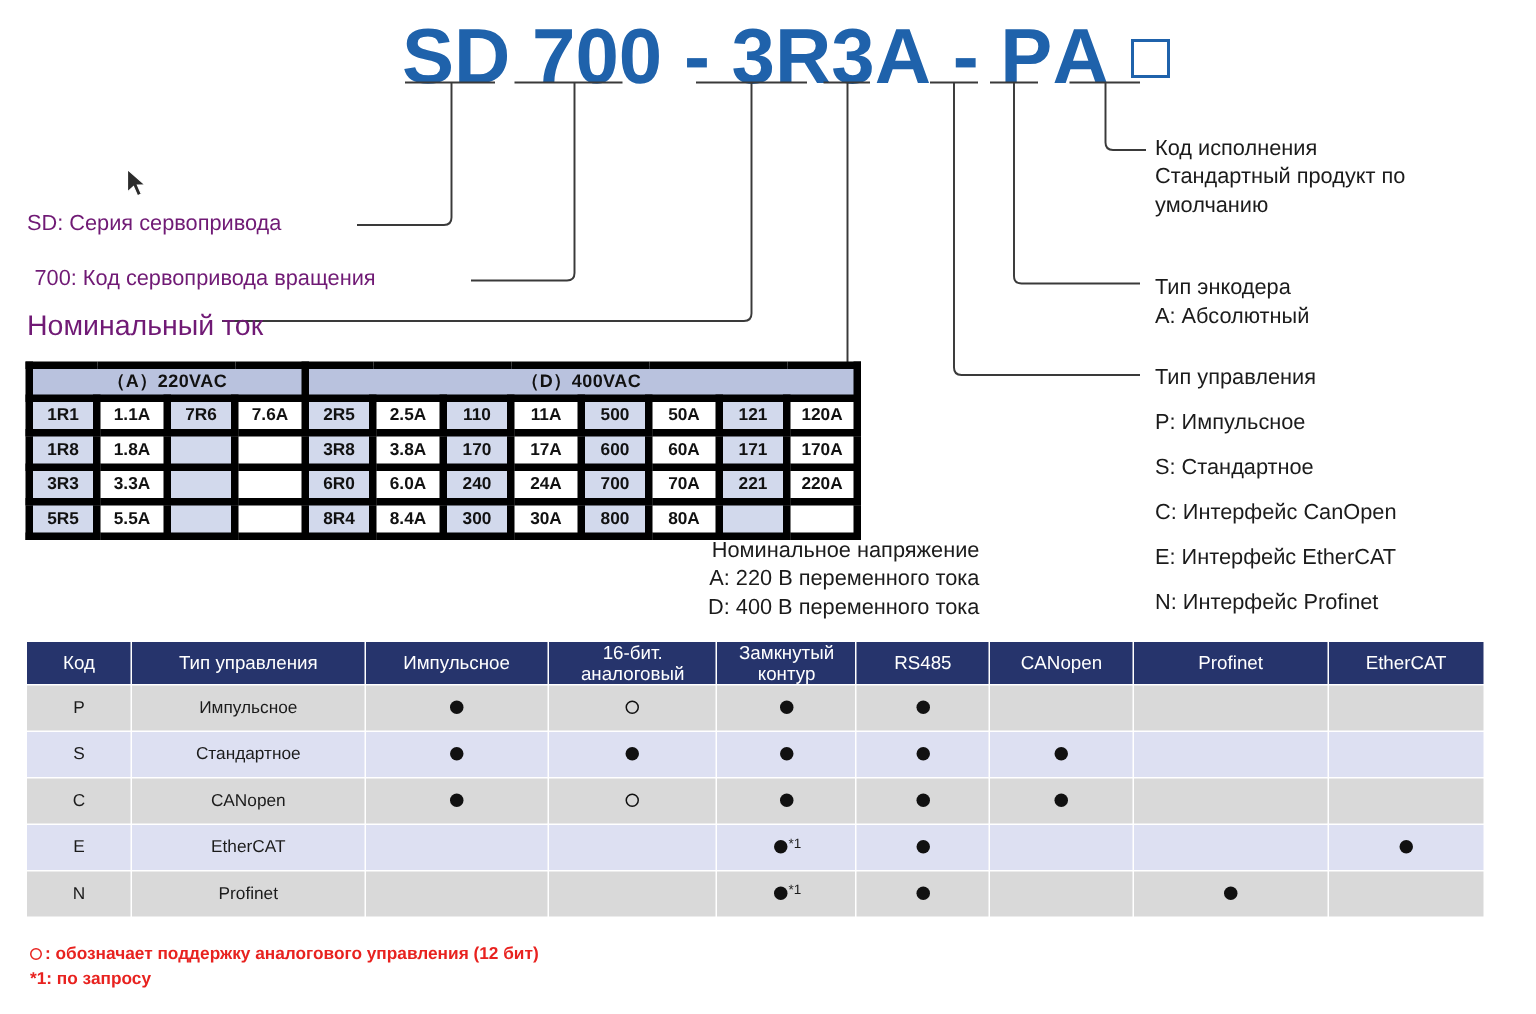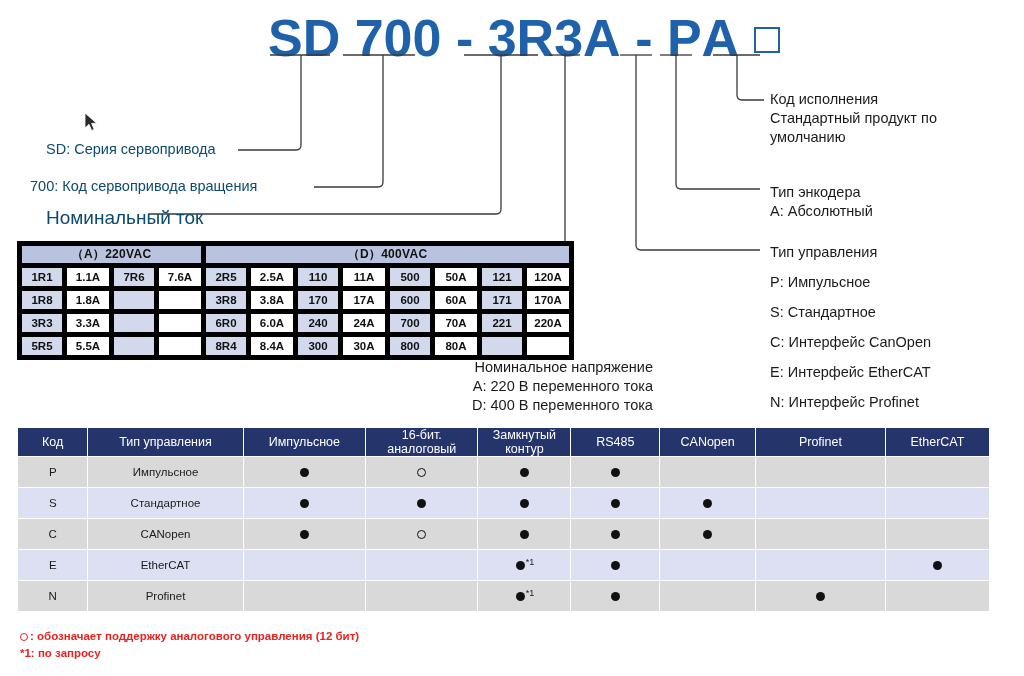--- a/index.html
+++ b/index.html
@@ -48,26 +48,25 @@
     top: 0;
     width: 1024px;
     height: 676px;
     pointer-events: none;
   }
 
   
   .lbl {
     position: absolute;
     font-size: 14.5px;
-    color: #0c4a6e;
+    color: #701a75;
     white-space: nowrap;
-    margin-left: 28px;
   }
   .lbl-sd   { left: 18px;  top: 141px; }
-  .lbl-700  { left: 2px;  top: 178px; }
+  .lbl-700  { left: 23px;  top: 178px; }
   .lbl-cur  { left: 18px;  top: 207px; font-size: 19px; text-align: right; }
 
   
   .rlbl {
     position: absolute;
     font-size: 14.5px;
     color: #1b1b1b;
     white-space: nowrap;
     line-height: 19px;
   }

